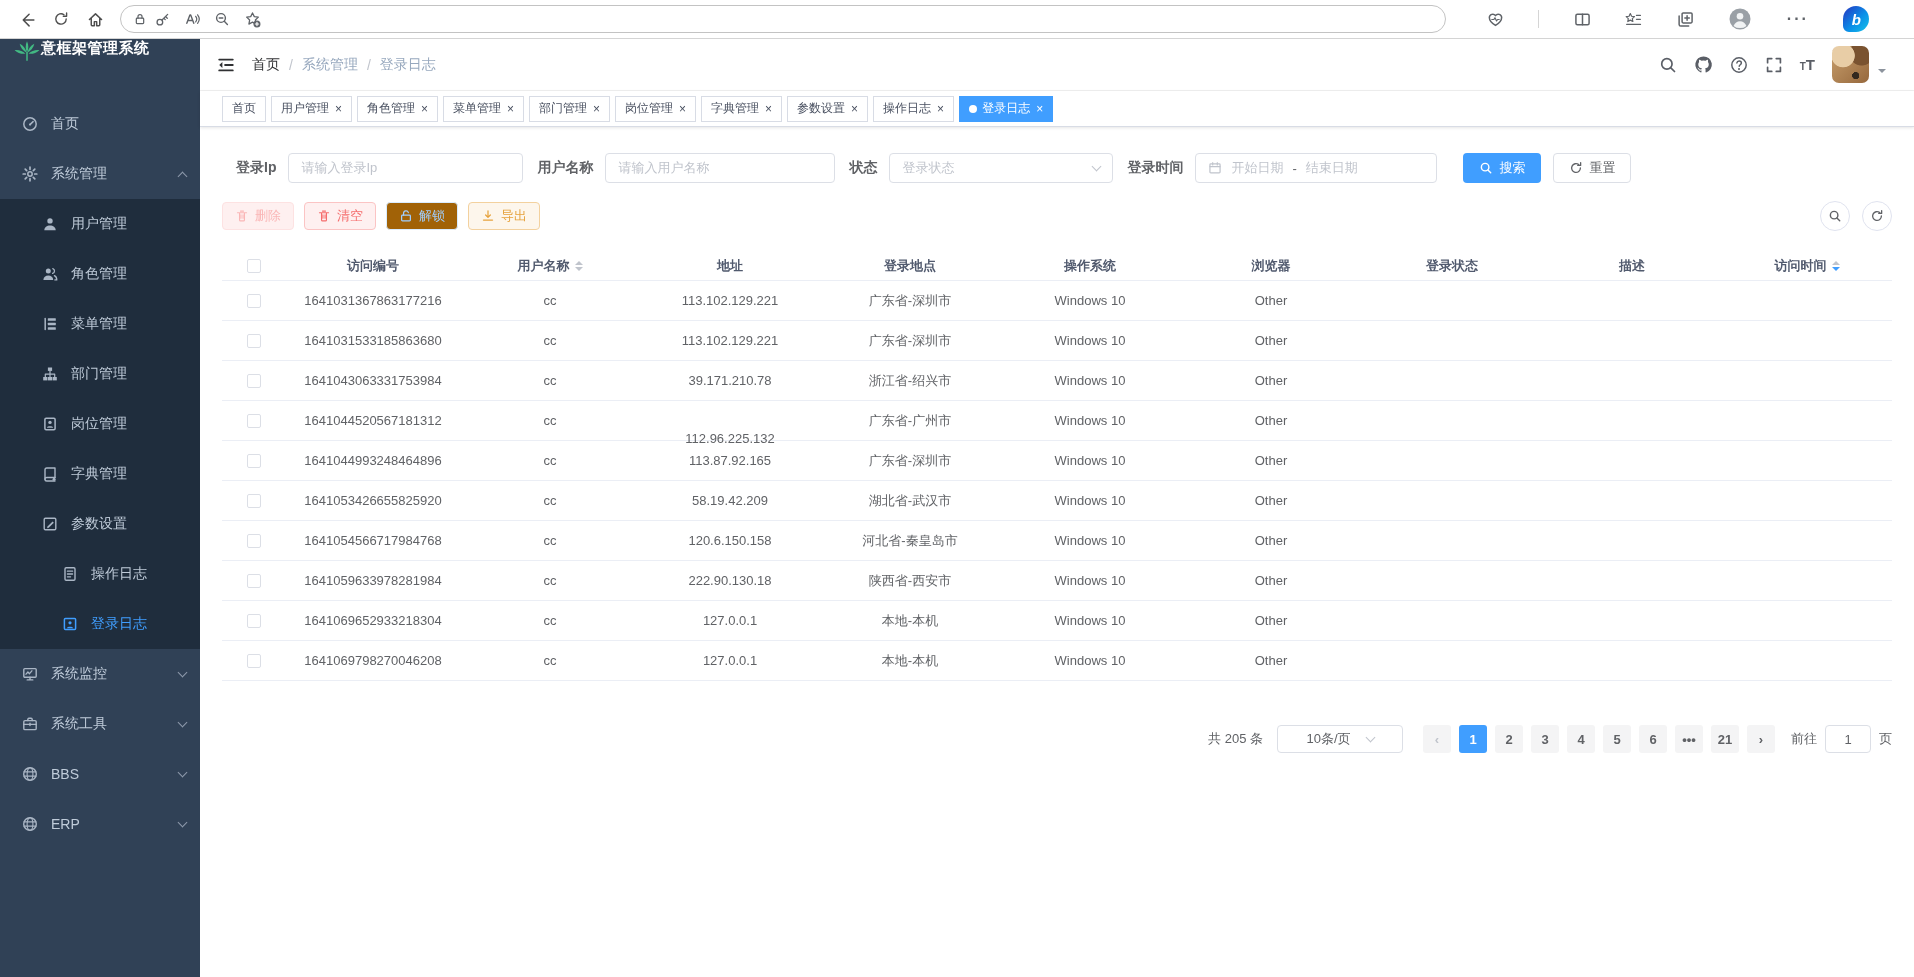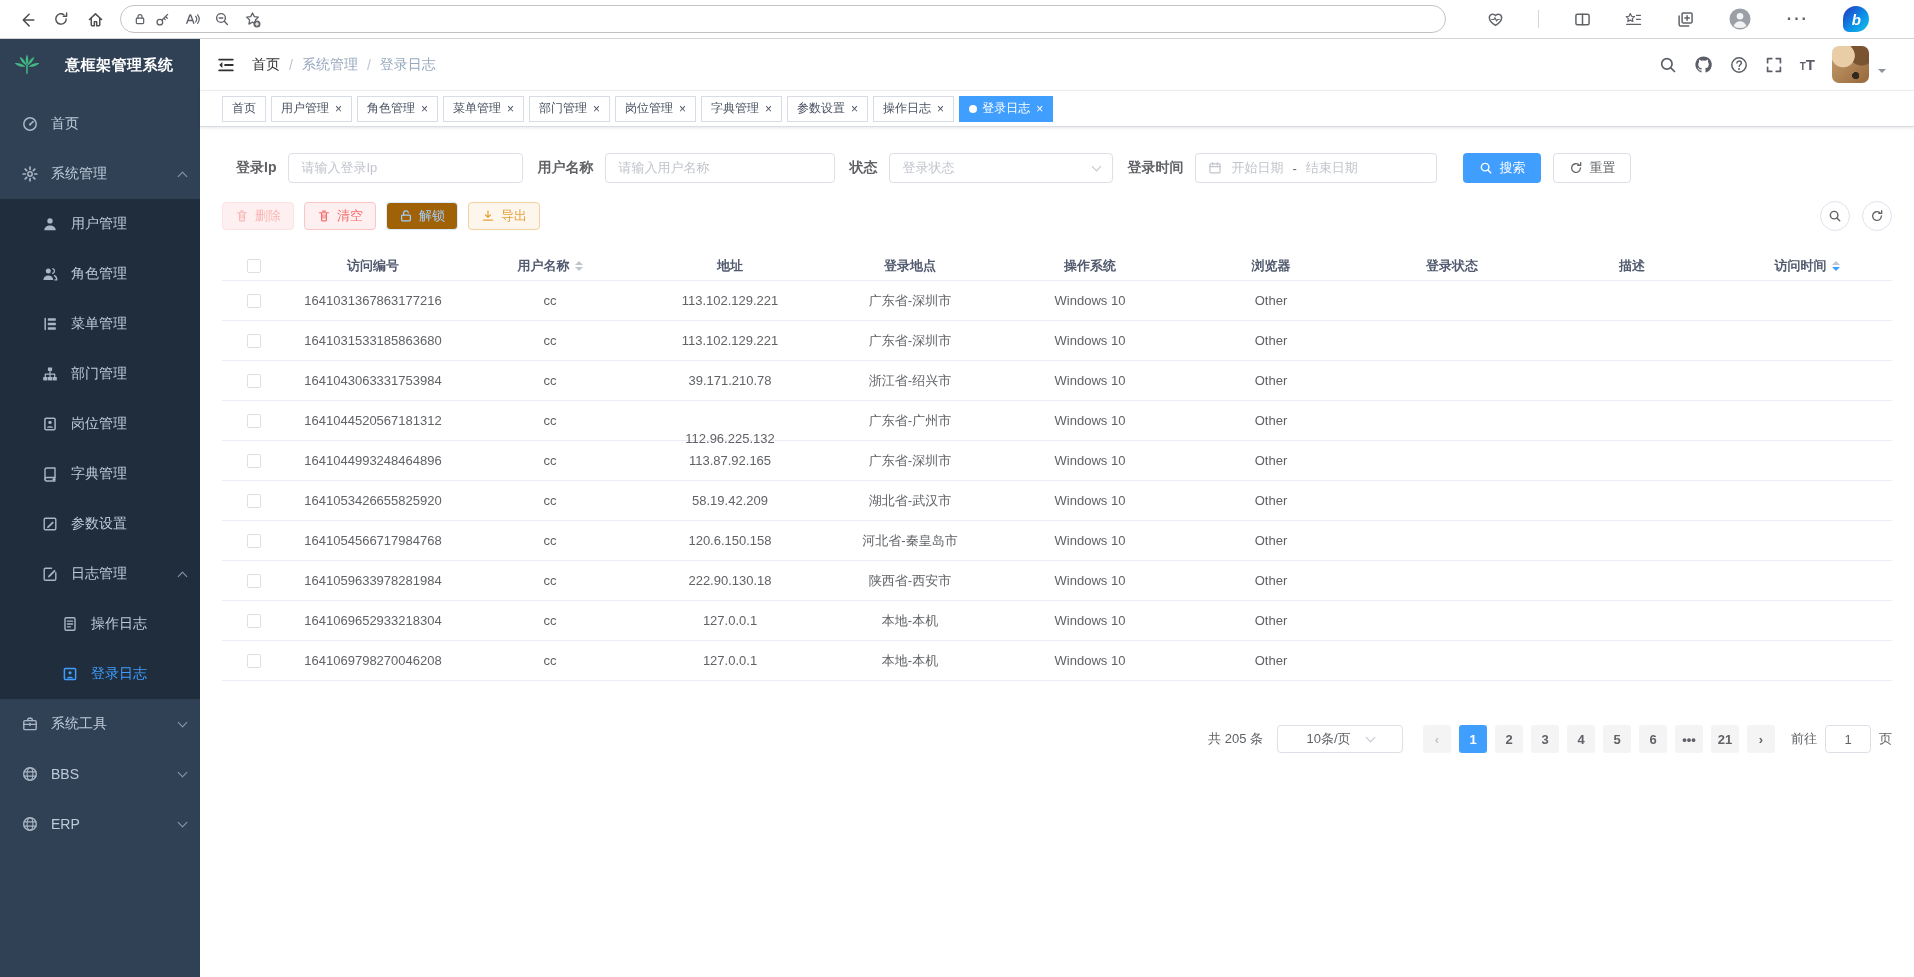--- a/index.html
+++ b/index.html
@@ -18,21 +18,21 @@
   .chrome-right{flex:1;display:flex;align-items:center;justify-content:space-evenly;color:#5f6368;padding-left:6px}
   .chrome-sep{width:1px;height:18px;background:#d5d5d5}
   .copilot{width:26px;height:26px;border-radius:50% 50% 50% 6px;
     background:linear-gradient(135deg,#2144c7 10%,#0b8ee8 55%,#16c3e8 100%);
     color:#fff;font-weight:bold;font-style:italic;font-size:15px;
     display:flex;align-items:center;justify-content:center}
   .chrome-divider{height:1px;background:#d4d4d4}
   
   .app{display:flex;height:938px}
   .sidebar{width:200px;background:#304156;display:flex;flex-direction:column;flex:none;overflow:hidden}
-  .logo-row{height:52px;display:flex;align-items:center;padding-left:14px;gap:25px;flex:none}
+  .logo-row{height:52px;display:flex;align-items:flex-start;padding-left:14px;gap:1px;flex:none}
   .logo-title{color:#fff;font-weight:bold;font-size:15px;letter-spacing:.5px}
   .menu{flex:1;padding-top:8px;overflow:hidden}
   .menu-item{height:50px;display:flex;align-items:center;font-size:14px;color:#bfcbd9;
     cursor:pointer;position:relative}
   .menu-item .mi-icon{width:17px;margin-right:12px;display:flex;color:#aab6c5}
   .menu-item.lvl0{padding-left:22px}
   .menu-item.lvl1{padding-left:42px}
   .menu-item.lvl2{padding-left:62px}
   .menu-item.active{color:#409eff}
   .menu-item.active .mi-icon{color:#409eff}
@@ -320,49 +320,50 @@
           </div>
           <div class="menu-item lvl1">
             <span class="mi-icon">
               <svg viewBox="0 0 16 16" width="16" height="16" fill="none" stroke="currentColor" stroke-width="1.4" stroke-linecap="round" stroke-linejoin="round">
                 <rect x="2.2" y="2.2" width="11.6" height="11.6" rx="1.2"></rect>
                 <path d="M5.5 10.6l5.1-5.1 1.2 1.2-5.1 5.1-1.6.4z" fill="currentColor" stroke="none"></path>
               </svg>
             </span>
             <span class="mi-label">参数设置</span>
           </div>
-          <div class="menu-item lvl1">
-            <span class="mi-icon">
-              <svg viewBox="0 0 16 16" width="16" height="16" fill="none" stroke="currentColor" stroke-width="1.4" stroke-linecap="round" stroke-linejoin="round">
-                <path d="M13.8 6.8V13a1.3 1.3 0 0 1-1.3 1.3H3.5A1.3 1.3 0 0 1 2.2 13V3.5a1.3 1.3 0 0 1 1.3-1.3h6"></path>
-                <path d="M6.4 9.7l6-6 1.3 1.3-6 6-1.7.4z" fill="currentColor" stroke="none"></path>
-              </svg>
-            </span>
-            <span class="mi-label">日志管理</span>
-            <span class="mi-arrow up"></span>
-          </div>
           <div class="menu-item lvl2">
             <span class="mi-icon">
               <svg viewBox="0 0 16 16" width="16" height="16" fill="none" stroke="currentColor" stroke-width="1.4" stroke-linecap="round" stroke-linejoin="round">
                 <rect x="3" y="1.8" width="10" height="12.4" rx="1.2"></rect>
                 <path d="M5.4 5.2h5.2M5.4 8h5.2M5.4 10.8h3.2" stroke-width="1.3"></path>
               </svg>
             </span>
             <span class="mi-label">操作日志</span>
           </div>
           <div class="menu-item lvl2 active">
             <span class="mi-icon">
               <svg viewBox="0 0 16 16" width="16" height="16" fill="none" stroke="currentColor" stroke-width="1.4" stroke-linecap="round" stroke-linejoin="round">
                 <rect x="2.4" y="2.4" width="11.2" height="11.2" rx="1" stroke-width="1.5"></rect>
                 <circle cx="8" cy="6.8" r="1.6" fill="currentColor" stroke="none"></circle>
                 <path d="M4.9 12.2c.4-1.8 5.8-1.8 6.2 0z" fill="currentColor" stroke="none"></path>
               </svg>
             </span>
             <span class="mi-label">登录日志</span>
           </div>
+        </div>
+        <div class="menu-item lvl0">
+          <span class="mi-icon">
+            <svg viewBox="0 0 16 16" width="16" height="16" fill="none" stroke="currentColor" stroke-width="1.4" stroke-linecap="round" stroke-linejoin="round">
+              <rect x="1.8" y="2.6" width="12.4" height="8.6" rx="1"></rect>
+              <path d="M4 8.2l1.9-2.2 1.6 1.7 2.4-2.9" stroke-width="1.3"></path>
+              <path d="M8 11.2v2.2M5.2 13.9h5.6"></path>
+            </svg>
+          </span>
+          <span class="mi-label">系统监控</span>
+          <span class="mi-arrow down"></span>
         </div>
         <div class="menu-item lvl0">
           <span class="mi-icon">
             <svg viewBox="0 0 16 16" width="16" height="16" fill="none" stroke="currentColor" stroke-width="1.4" stroke-linecap="round" stroke-linejoin="round">
               <rect x="1.8" y="4.6" width="12.4" height="9" rx="1.2"></rect>
               <path d="M5.8 4.6V3.4c0-.6.5-1.1 1.1-1.1h2.2c.6 0 1.1.5 1.1 1.1v1.2M1.8 8.4h12.4M8 7.2v2.4"></path>
             </svg>
           </span>
           <span class="mi-label">系统工具</span>
           <span class="mi-arrow down"></span>

